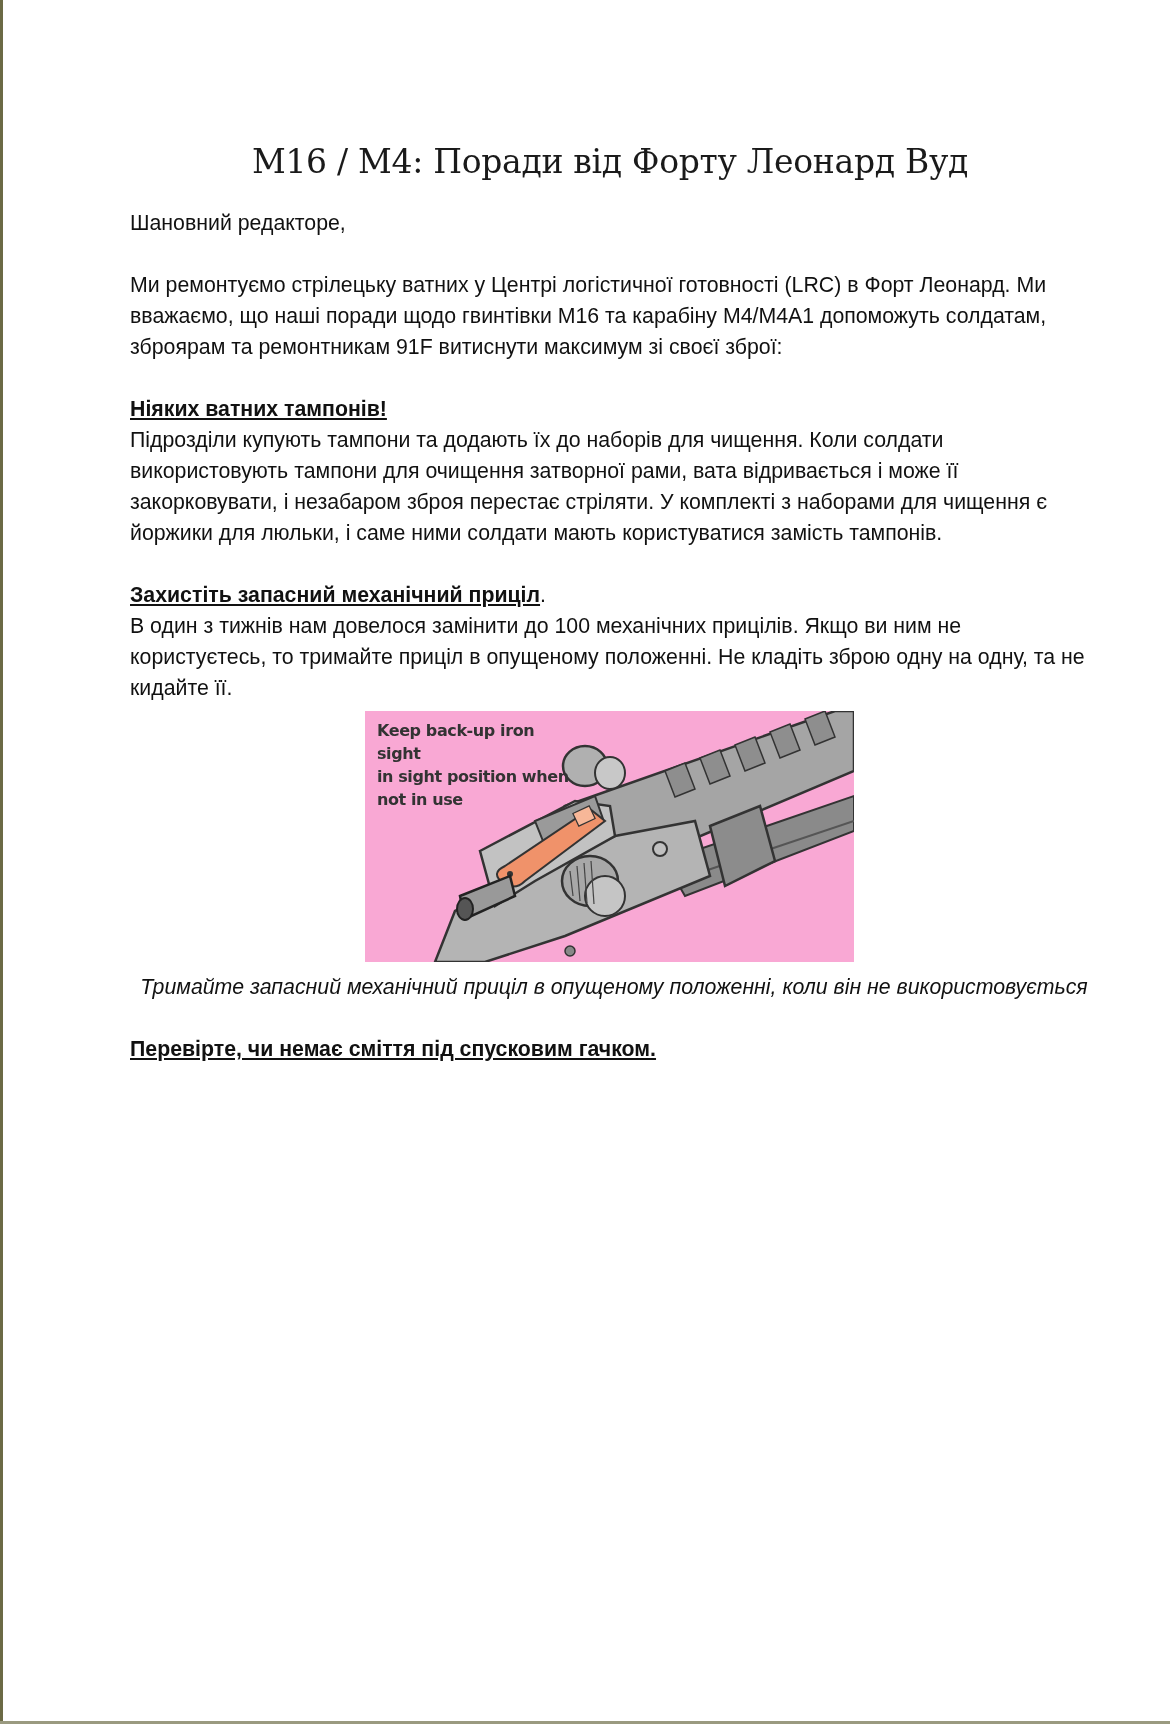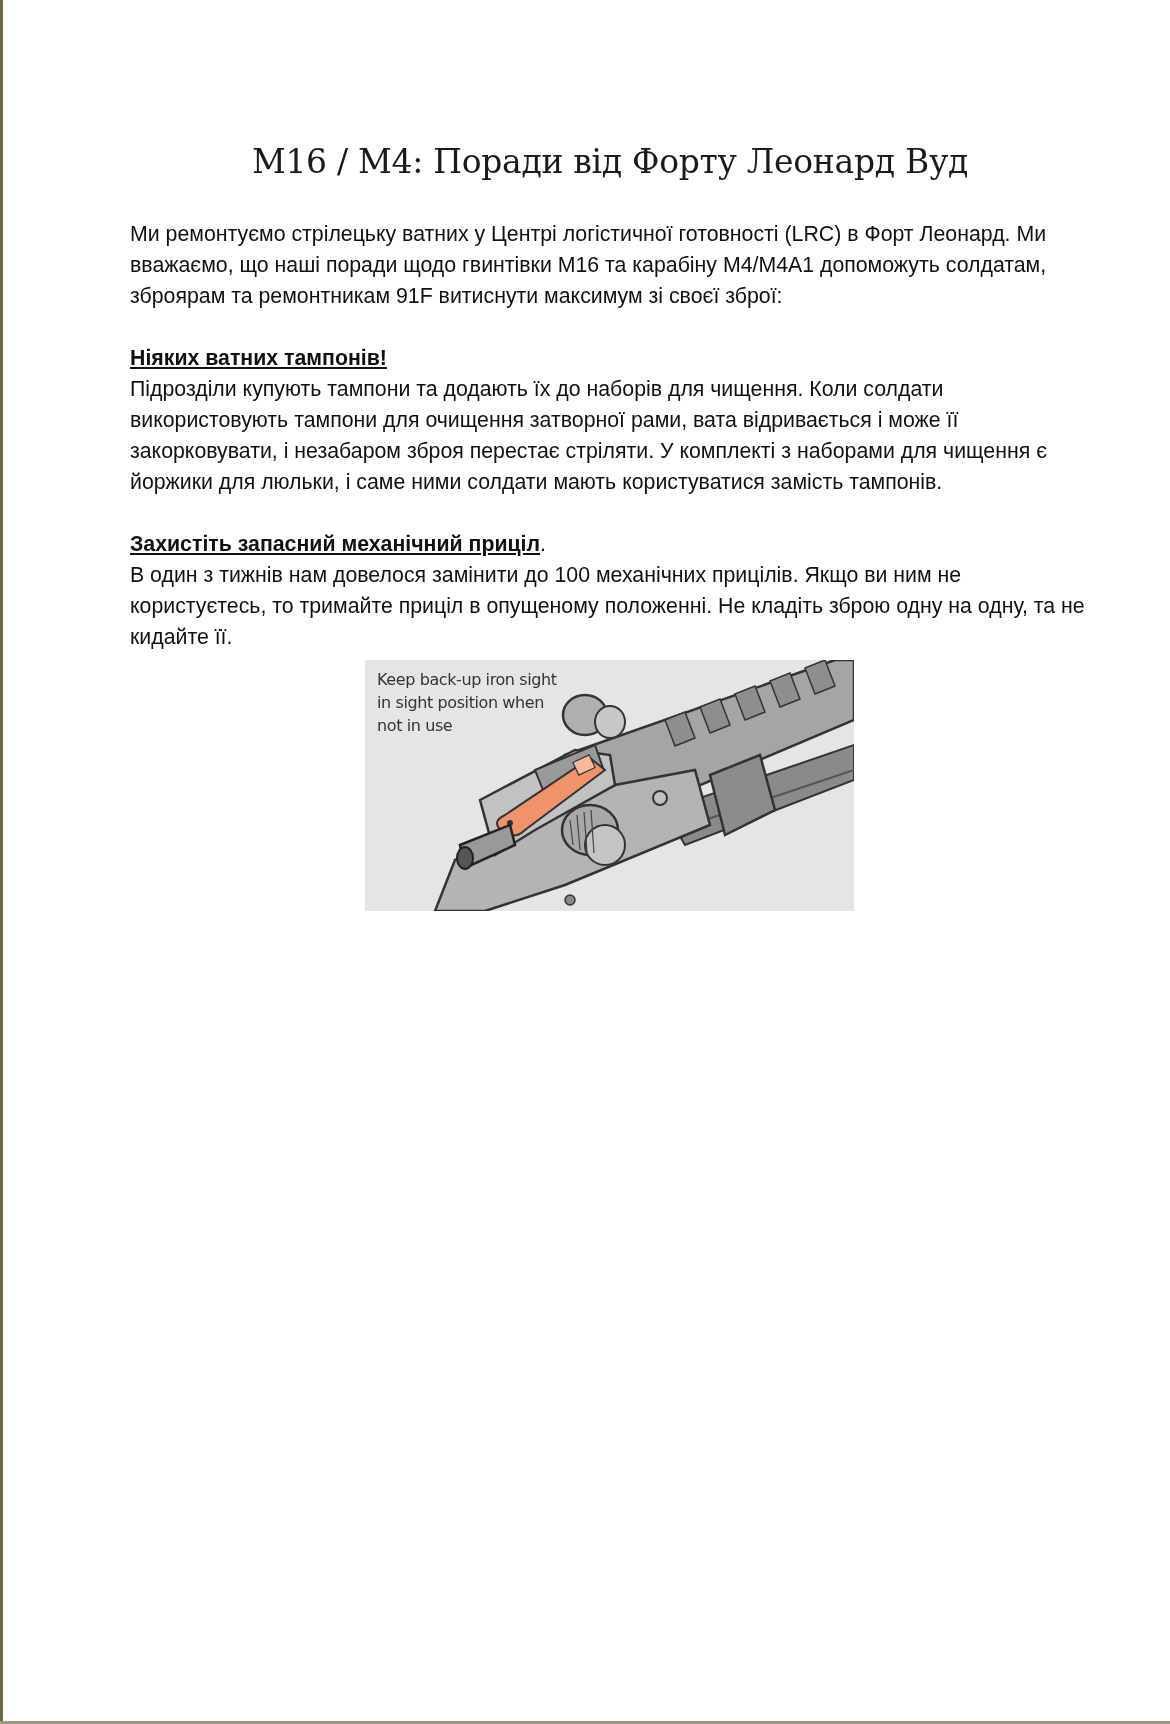--- a/index.html
+++ b/index.html
@@ -50,22 +50,23 @@
     .section-heading { font-weight: bold; text-decoration: underline; }
     .figure {
       margin-top: 7px;
       text-align: center;
     }
     .illustration {
       display: block;
       margin-left: 235px;
       width: 489px;
       height: 251px;
-      background: #e5e5e5;
+      background: #f9a8d4;
       position: relative;
+      font-weight: bold;
     }
     .illustration svg { position: absolute; left: 0; top: 0; }
     .callout {
       position: absolute;
       left: 12px;
       top: 8px;
       width: 200px;
       text-align: left;
       font-family: "DejaVu Sans", sans-serif;
       font-size: 16px;
@@ -84,20 +85,21 @@
   </style>
 </head>
 <body>
 
 <div class="left-border"></div>
 <div class="bottom-border"></div>
 
 <div class="page">
   <h1 class="title">M16 / M4: Поради від Форту Леонард Вуд</h1>
 
+  <p class="greeting">Шановний редакторе,</p>
 
   <p class="intro">Ми ремонтуємо стрілецьку ватних у Центрі логістичної готовності (LRC) в Форт Леонард. Ми вважаємо, що наші поради щодо гвинтівки M16 та карабіну M4/M4A1 допоможуть солдатам, зброярам та ремонтникам 91F витиснути максимум зі своєї зброї:</p>
 
   <div class="section">
     <p>
       <span class="section-heading">Ніяких ватних тампонів!</span><span></span>
     </p>
     <p>Підрозділи купують тампони та додають їх до наборів для чищення. Коли солдати використовують тампони для очищення затворної рами, вата відривається і може її закорковувати, і незабаром зброя перестає стріляти. У комплекті з наборами для чищення є йоржики для люльки, і саме ними солдати мають користуватися замість тампонів.</p>
   </div>
 
@@ -152,18 +154,22 @@
           <ellipse cx="100" cy="198" rx="8" ry="11" fill="#555" stroke="#222" stroke-width="2"></ellipse>
           <circle cx="295" cy="138" r="7" fill="#c0c0c0" stroke="#333" stroke-width="2"></circle>
           <circle cx="205" cy="240" r="5" fill="#888" stroke="#333" stroke-width="1.5"></circle>
         </svg>
         <div class="callout">
           <div>Keep back-up iron sight</div>
           <div>in sight position when</div>
           <div>not in use</div>
         </div>
       </div>
+      <p class="caption">Тримайте запасний механічний приціл в опущеному положенні, коли він не використовується</p>
     </div>
   </div>
 
   <div class="section">
+    <p>
+      <span class="section-heading">Перевірте, чи немає сміття під спусковим гачком.</span><span></span>
+    </p>
   </div>
 </div>
 
 </body></html>

